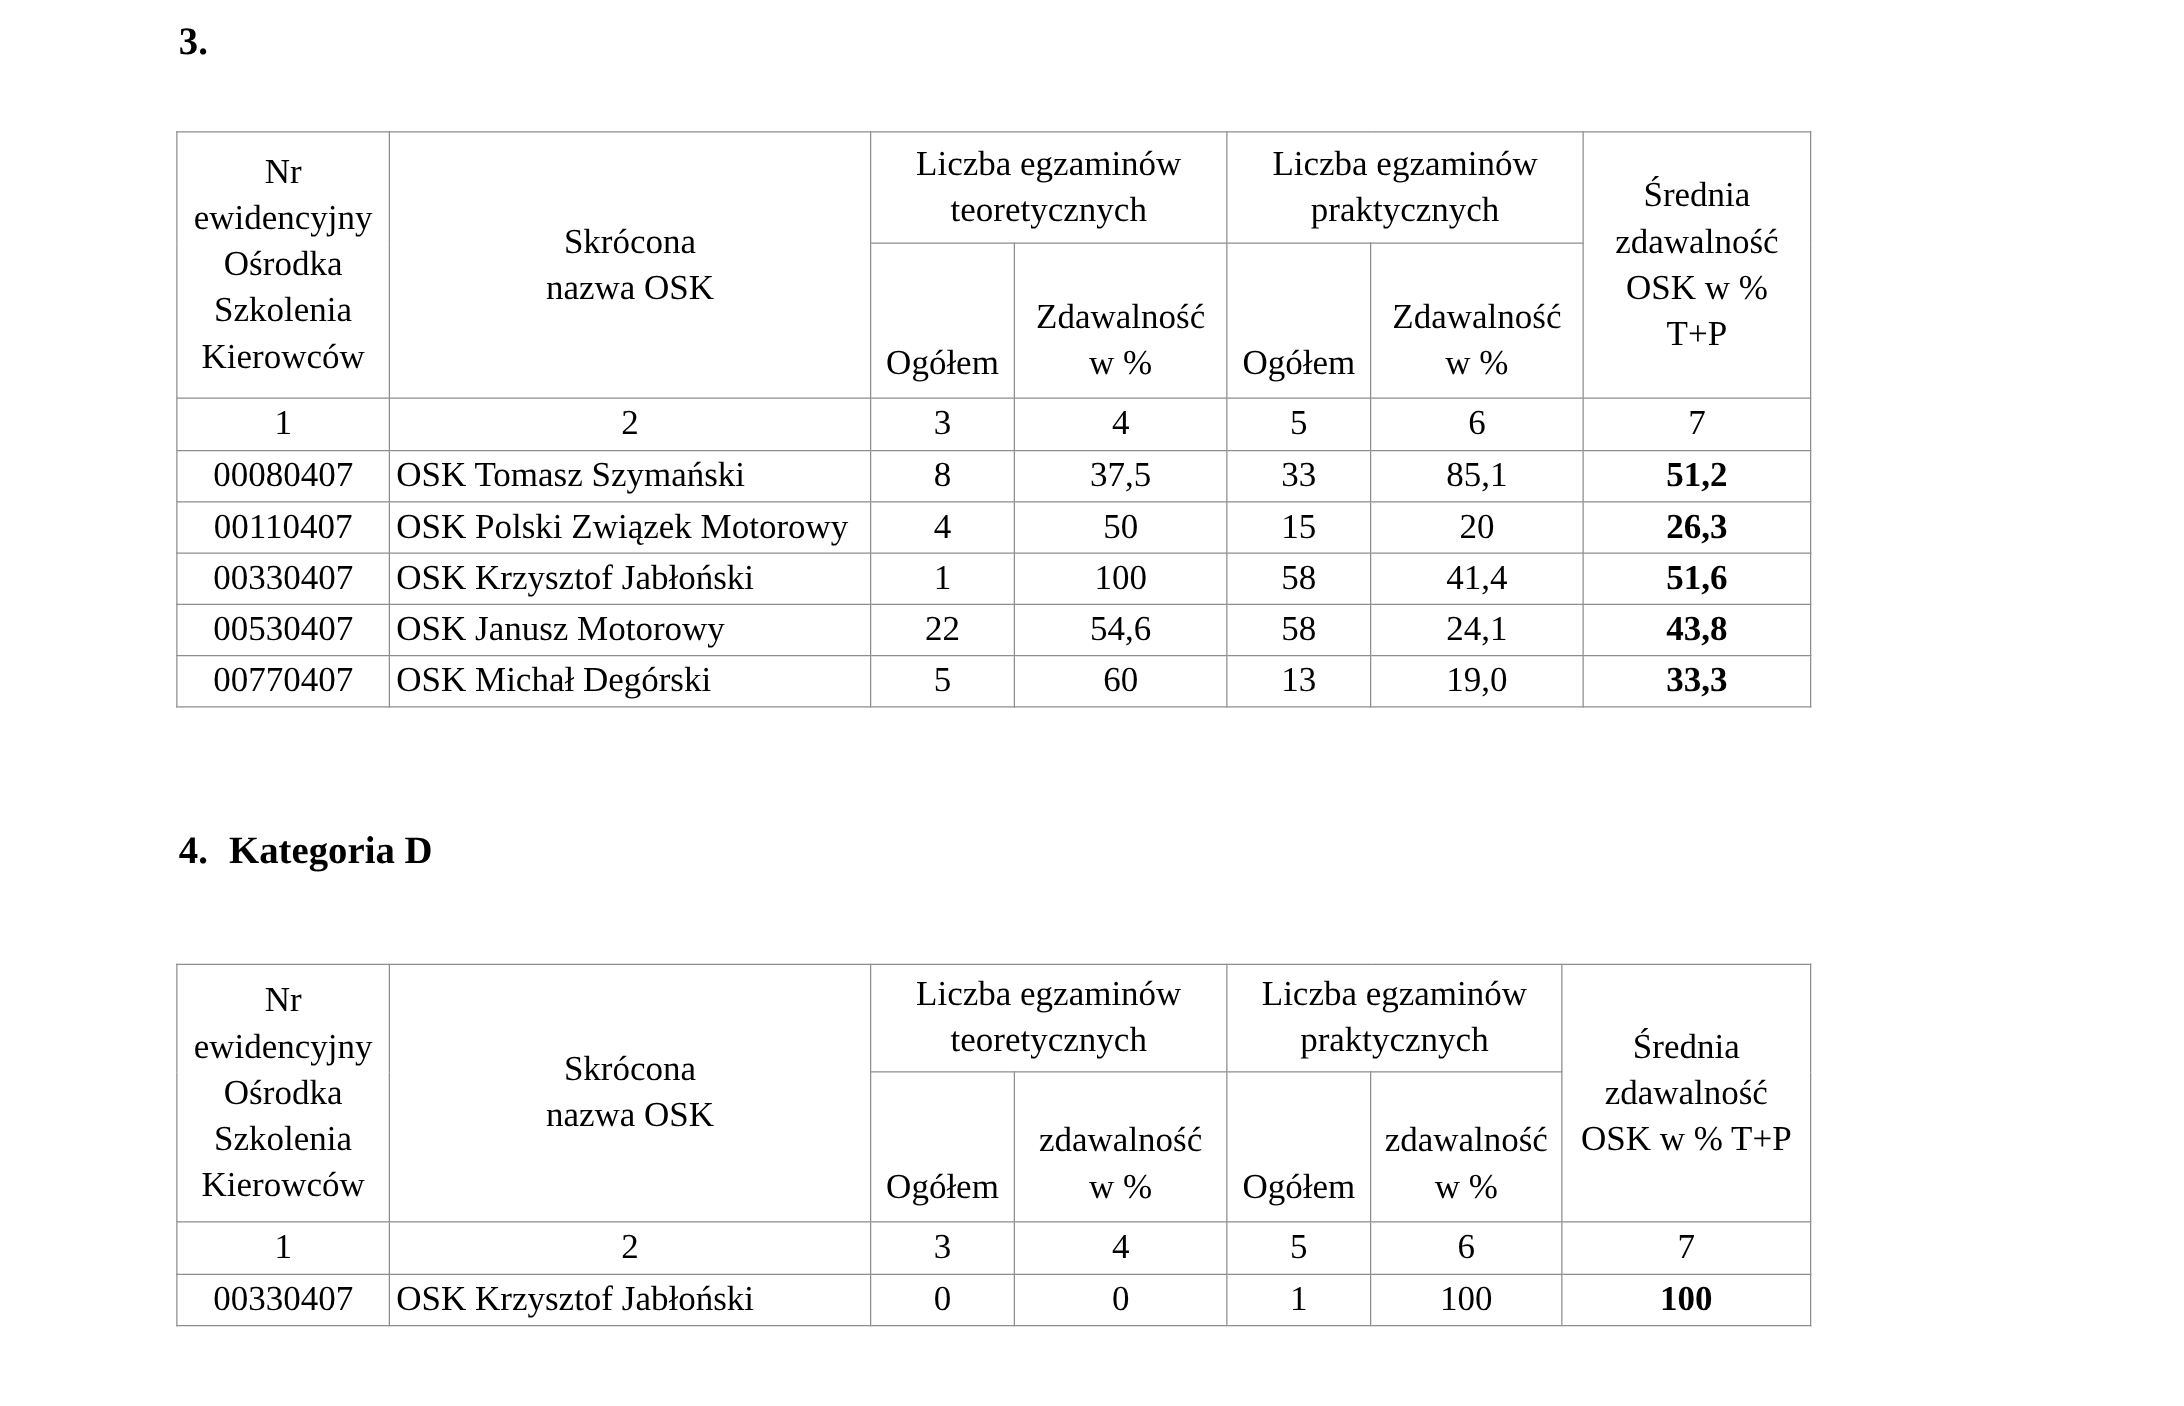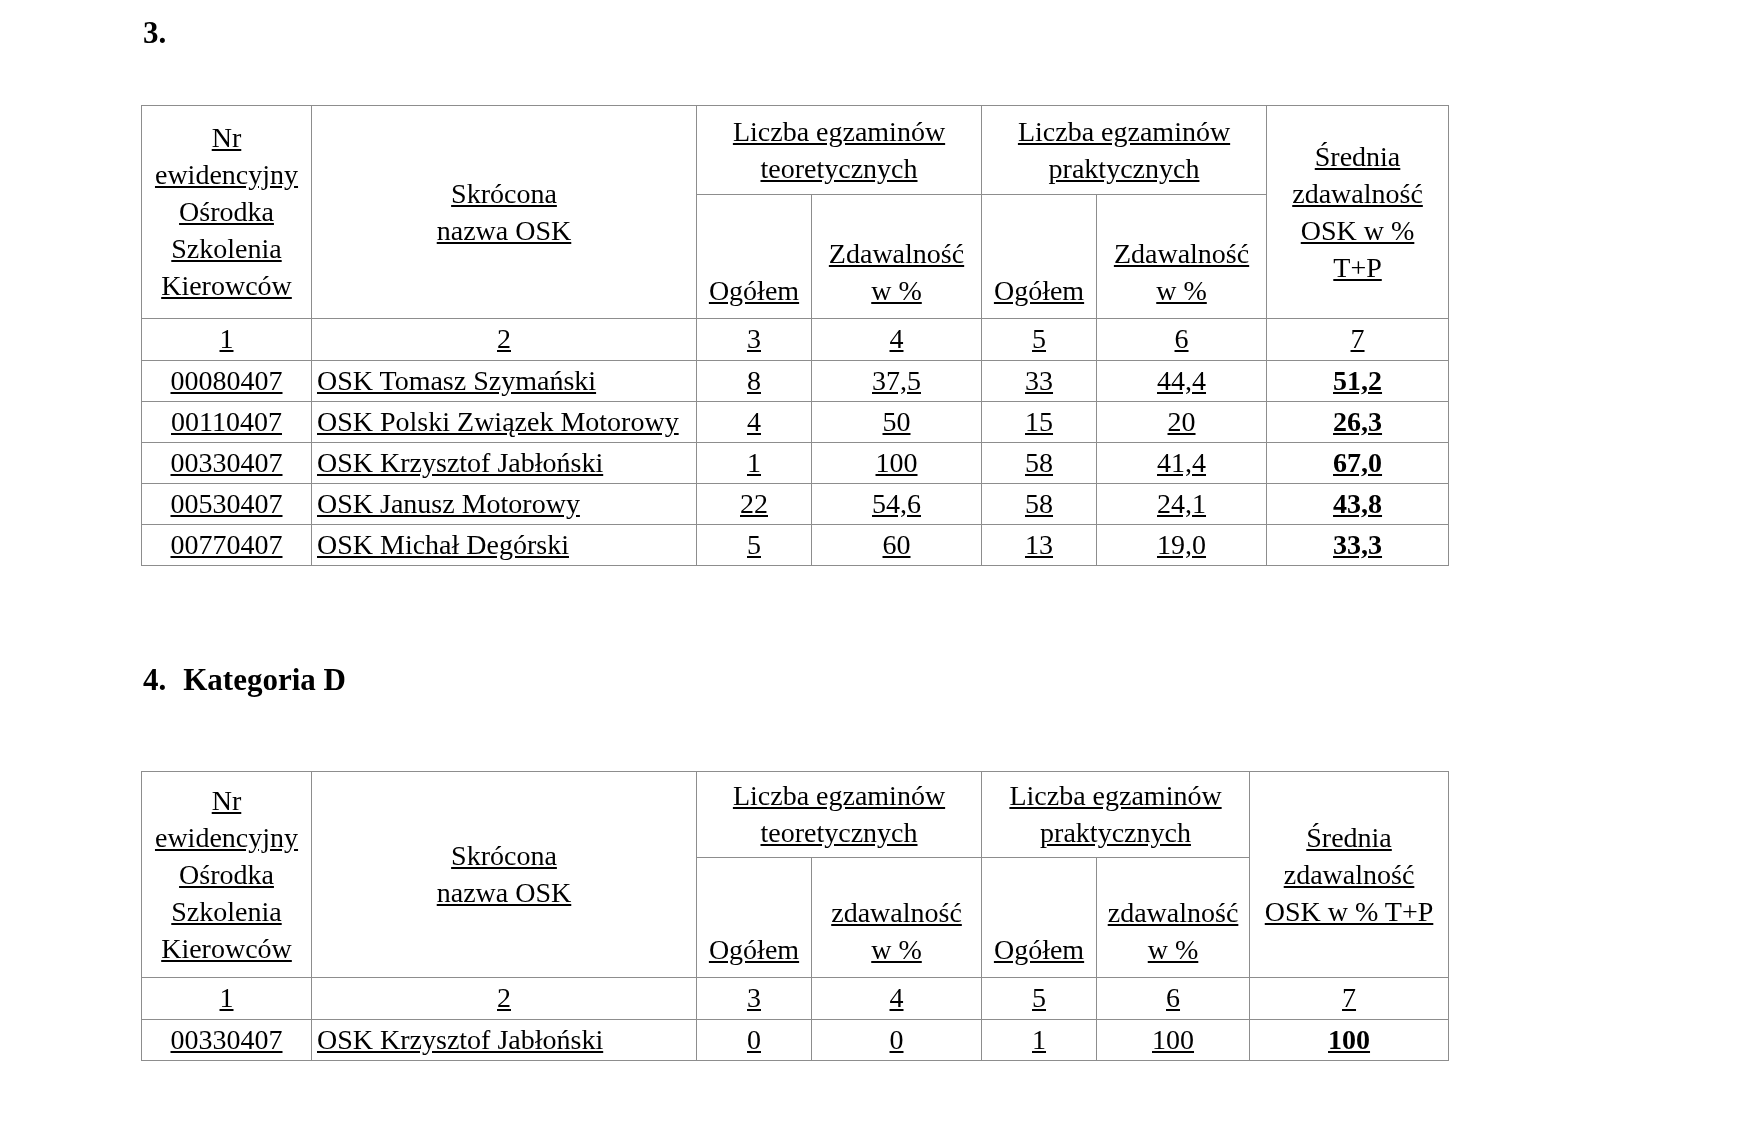--- a/index.html
+++ b/index.html
@@ -29,21 +29,20 @@
     line-height: 38px;
   }
   .heading-c { margin: 0 0 0 2px; }
   .heading-d { margin: 95px 0 0 2px; }
 
   table.osk-table {
     border-collapse: collapse;
     table-layout: fixed;
     width: 1307px;
     font-size: 28px;
-    text-decoration: underline;
   }
   .table-c { margin-top: 53px; }
   .table-d { margin-top: 72px; }
 
   .osk-table th, .osk-table td {
     border: 1px solid #8d8d8d;
     padding: 1px 3px 2px 3px;
     overflow: hidden;
   }
   .osk-table th {
@@ -137,40 +136,40 @@
             <td>5</td>
             <td>6</td>
             <td>7</td>
           </tr>
           <tr class="data-row">
             <td>00080407</td>
             <td class="name-cell">OSK Tomasz Szymański</td>
             <td>8</td>
             <td>37,5</td>
             <td>33</td>
-            <td>44,4</td>
+            <td>85,1</td>
             <td class="avg-cell">51,2</td>
           </tr>
           <tr class="data-row">
             <td>00110407</td>
             <td class="name-cell">OSK Polski Związek Motorowy</td>
             <td>4</td>
             <td>50</td>
             <td>15</td>
             <td>20</td>
             <td class="avg-cell">26,3</td>
           </tr>
           <tr class="data-row">
             <td>00330407</td>
             <td class="name-cell">OSK Krzysztof Jabłoński</td>
             <td>1</td>
             <td>100</td>
             <td>58</td>
             <td>41,4</td>
-            <td class="avg-cell">67,0</td>
+            <td class="avg-cell">51,6</td>
           </tr>
           <tr class="data-row">
             <td>00530407</td>
             <td class="name-cell">OSK Janusz Motorowy</td>
             <td>22</td>
             <td>54,6</td>
             <td>58</td>
             <td>24,1</td>
             <td class="avg-cell">43,8</td>
           </tr>

